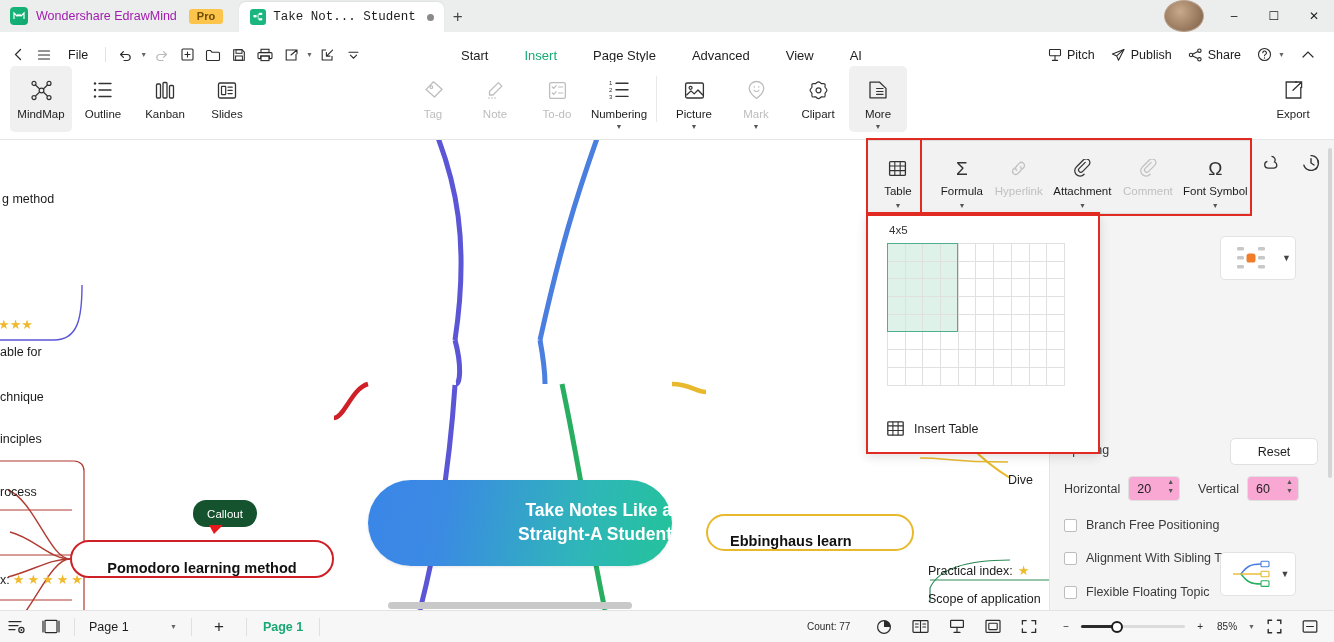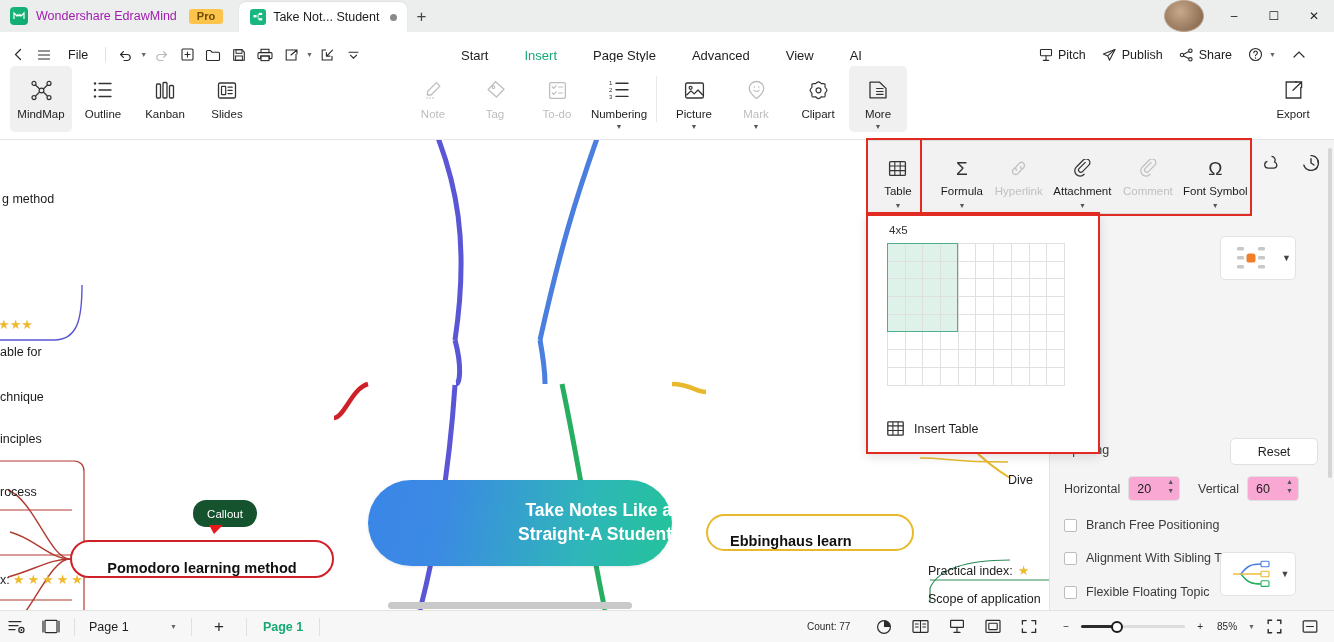--- a/index.html
+++ b/index.html
@@ -30,20 +30,21 @@
   .brand-name { font-size: 12.5px; color: #a21caf; }
   .pro-badge {
     background: #fcc44a; color: #6d4b00; font-size: 11px; font-weight: bold;
     border-radius: 3px; padding: 1px 8px 2px; margin-left: 4px;
   }
   .doctab {
     display: flex; align-items: center; gap: 7px;
     height: 30px; padding: 0 10px 0 11px; margin-left: 4px;
     background: #fff; border-radius: 7px 7px 0 0;
     box-shadow: 0 -1px 2px rgba(0,0,0,.06);
+    font-family: Liberation Mono, monospace;
   }
   .doc-icon {
     width: 16px; height: 16px; border-radius: 3px;
     background: #19b77f; color:#fff; font-size:9px;
     display:flex; align-items:center; justify-content:center;
   }
   .doctab-label { font-size: 12.5px; color: #1d1d1d; white-space: nowrap; }
   .dirty-dot { width: 7px; height: 7px; border-radius: 50%; background: #8a8a8a; margin-left: 4px;}
   .newtab { width: 28px; height: 30px; display:flex; align-items:center; justify-content:center;
             font-size: 17px; color: #444; }
@@ -71,21 +72,21 @@
   .menu-center { display: flex; align-items: center; gap: 0px; margin-left: 78px; }
   .menu-item {
     font-size: 13px; color: #1d1d1d; padding: 5px 18px 4px;
     position: relative; white-space: nowrap;
   }
   .menu-item.active { color: #18a973; font-weight: normal; }
   .menu-item.active::after {
     content:""; position:absolute; left: 18px; right: 18px; bottom: -4px;
     height: 2px; background: #18a973;
   }
-  .mb-right { position:absolute; right: 21px; display:flex; gap: 2px; }
+  .mb-right { position:absolute; right: 12px; display:flex; gap: 2px; }
   .mbr-btn { display:flex; align-items:center; gap:5px; padding: 0 7px; height: 24px;
              font-size: 12.5px; color:#1d1d1d; }
 
   
   .ribbon {
     position: absolute; top: 62px; left: 0; width: 1334px; height: 78px;
     background: #fff; border-bottom: 1px solid #e6e6e6;
   }
   .rib-group { position: absolute; top: 4px; display: flex; align-items: center; gap: 0; }
   .rib-btn {
@@ -450,37 +451,37 @@
               <path d="M11 6.2h4.2M11 9.4h4.2M11 12.6h4.2" stroke="#333" stroke-width="1.2" stroke-linecap="round"></path>
             </svg>
         </span>
         <span class="lb">Slides</span>
       </div>
     </div>
 
     <div class="rib-group" style="left: 402px;">
       <div class="rib-btn disabled">
         <span class="ic">
+          <svg width="21" height="20" viewBox="0 0 21 20">
+              <path d="M10.5 1.8L19 9.2 11.5 17 3 9.6z" stroke="#bdbdbd" stroke-width="1.3" fill="none" stroke-linejoin="round"></path>
+              <circle cx="8.4" cy="7.2" r="1.3" stroke="#bdbdbd" stroke-width="1.1" fill="none"></circle>
+            </svg>
+        </span>
+        <span class="lb">Tag</span>
+      </div>
+      <div class="rib-btn disabled">
+        <span class="ic">
           <svg width="20" height="20" viewBox="0 0 20 20">
               <path d="M13.4 2.6l3.5 3.5L8 15H4.5v-3.5z" stroke="#bdbdbd" stroke-width="1.3" fill="none" stroke-linejoin="round"></path>
               <circle cx="4" cy="18" r="0.8" fill="#bdbdbd"></circle>
               <circle cx="7" cy="18" r="0.8" fill="#bdbdbd"></circle>
               <circle cx="10" cy="18" r="0.8" fill="#bdbdbd"></circle>
             </svg>
         </span>
         <span class="lb">Note</span>
-      </div>
-      <div class="rib-btn disabled">
-        <span class="ic">
-          <svg width="21" height="20" viewBox="0 0 21 20">
-              <path d="M10.5 1.8L19 9.2 11.5 17 3 9.6z" stroke="#bdbdbd" stroke-width="1.3" fill="none" stroke-linejoin="round"></path>
-              <circle cx="8.4" cy="7.2" r="1.3" stroke="#bdbdbd" stroke-width="1.1" fill="none"></circle>
-            </svg>
-        </span>
-        <span class="lb">Tag</span>
       </div>
       <div class="rib-btn disabled">
         <span class="ic">
           <svg width="19" height="19" viewBox="0 0 19 19">
               <rect x="1.6" y="1.6" width="15.8" height="15.8" rx="1.6" stroke="#bdbdbd" stroke-width="1.3" fill="none"></rect>
               <path d="M4.2 5.8l1.5 1.5 2.5-2.6M10.5 6h4.2M4.2 11.8l1.5 1.5 2.5-2.6M10.5 12h4.2" stroke="#bdbdbd" stroke-width="1.2" fill="none" stroke-linecap="round"></path>
             </svg>
         </span>
         <span class="lb">To-do</span>
       </div>

